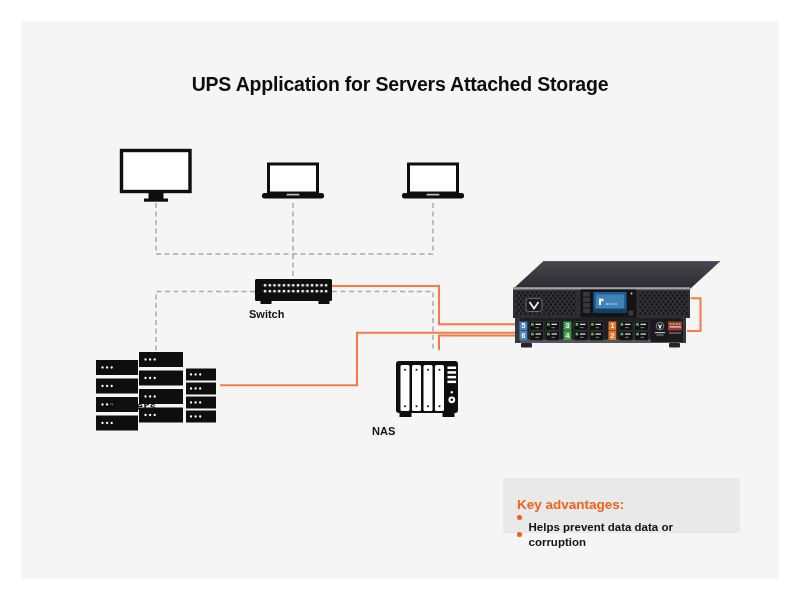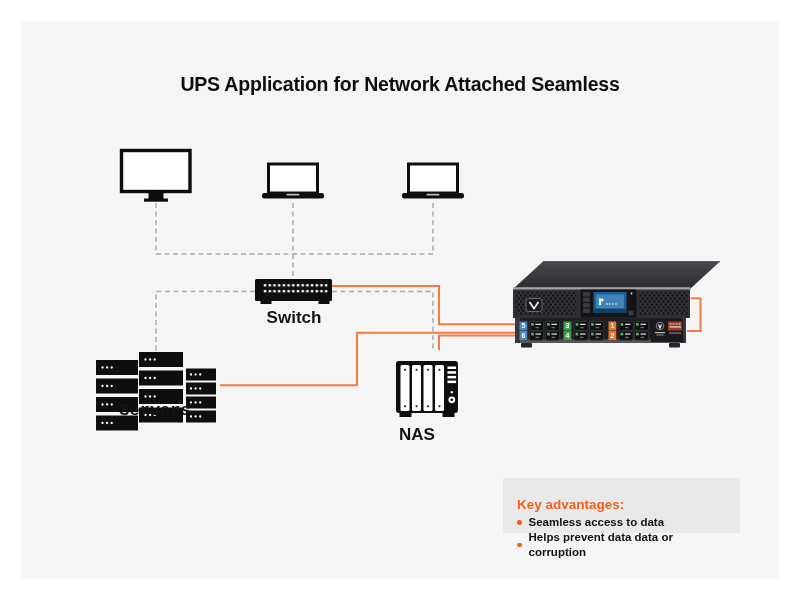--- a/index.html
+++ b/index.html
@@ -10,41 +10,41 @@
     --box-bg:#E9E9E9;
     --device-black:#0E0E0E;
   }
   html,body{margin:0;padding:0;background:#fff;}
   body{font-family:"Liberation Sans","DejaVu Sans",sans-serif;}
   .stage{position:relative;width:800px;height:600px;background:#fff;overflow:hidden;}
   .panel{position:absolute;left:21px;top:21px;width:758px;height:558px;background:var(--panel-bg);}
   .title{position:absolute;left:0;top:73px;width:800px;text-align:center;
          font-size:19.5px;font-weight:bold;color:#0D0D0D;letter-spacing:-0.2px;}
   .art{position:absolute;left:0;top:0;width:800px;height:600px;color:var(--device-black);}
-  .node-label{position:absolute;width:90px;text-align:center;font-size:17px;font-weight:bold;color:#141414;}
+  .node-label{position:absolute;width:90px;font-size:11px;font-weight:bold;color:#141414;}
   .switch-label{left:249px;top:308px;}
   .servers-label{left:110px;top:401px;font-family:Liberation Mono, monospace;}
   .nas-label{left:372px;top:425px;}
   .dash path{stroke:var(--dashed-gray);stroke-width:1.5;fill:none;stroke-dasharray:5 3.5;}
   .oline{stroke:var(--line-orange);stroke-width:2;fill:none;}
   .chip-num{font:bold 7px "Liberation Sans","DejaVu Sans",sans-serif;fill:#fff;text-anchor:middle;}
   .advantages{position:absolute;left:503px;top:478px;width:237px;height:55px;
               background:var(--box-bg);box-sizing:border-box;padding:7px 8px 0 14px;}
   .adv-heading{font-size:13.5px;font-weight:bold;color:var(--accent-orange);margin-bottom:3px;margin-top:12px;}
   .advantages ul{list-style:none;margin:0;padding:0;}
   .advantages li{font-size:11.5px;font-weight:600;color:#131313;line-height:15px;display:flex;align-items:center;}
   .bullet{display:inline-block;width:4.5px;height:4.5px;border-radius:50%;
           background:var(--accent-orange);margin-right:7px;flex:0 0 auto;}
 </style>
 </head>
 <body>
 
 <div class="stage">
   <div class="panel"></div>
-  <div class="title">UPS Application for Network Attached Seamless</div>
+  <div class="title">UPS Application for Servers Attached Storage</div>
 
   <svg class="art" viewBox="0 0 800 600">
     <defs>
       <pattern id="mesh" width="4.6" height="6" patternUnits="userSpaceOnUse">
         <rect width="4.6" height="6" fill="#34343A"></rect>
         <circle cx="1.2" cy="1.5" r="1.35" fill="#121215"></circle>
         <circle cx="3.5" cy="4.5" r="1.35" fill="#121215"></circle>
       </pattern>
       <pattern id="ports" width="4.7" height="5.9" patternUnits="userSpaceOnUse">
         <rect width="4.7" height="5.9" fill="#0E0E0E"></rect>
@@ -246,21 +246,20 @@
 
   <div class="node-label switch-label">Switch</div>
   <div class="node-label servers-label">Servers</div>
   <div class="node-label nas-label">NAS</div>
 
   <div class="advantages">
     <div class="adv-heading">Key advantages:</div>
     <ul>
       <li>
         <span class="bullet"></span>
-        <span>Seamless access to data</span>
       </li>
       <li>
         <span class="bullet"></span>
         <span>Helps prevent data data or corruption</span>
       </li>
     </ul>
   </div>
 </div>
 
 </body></html>

